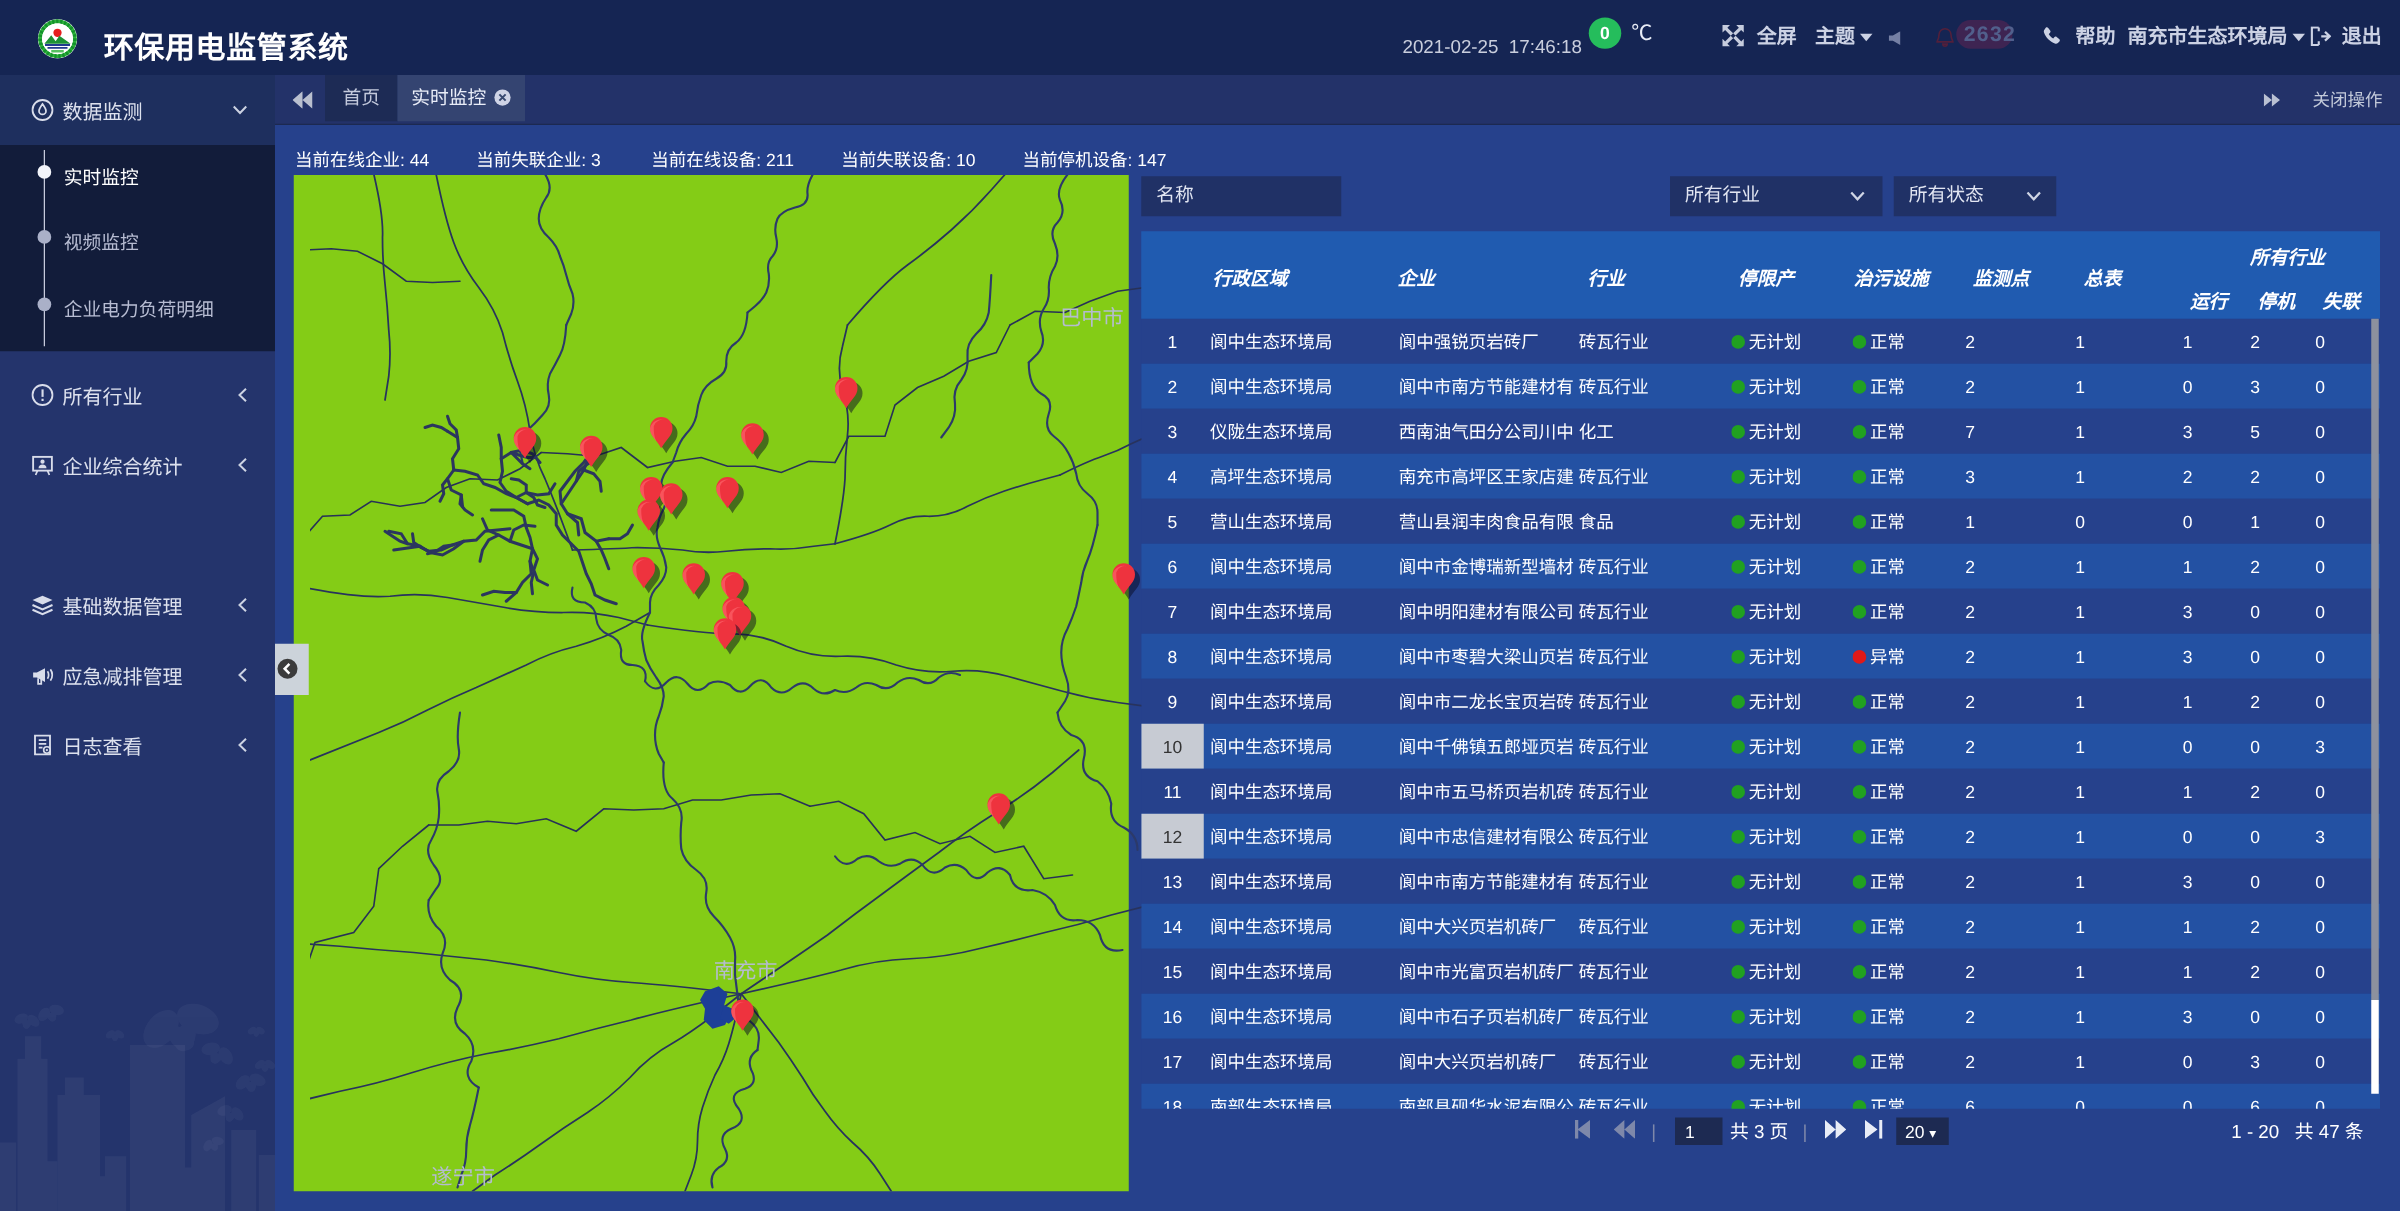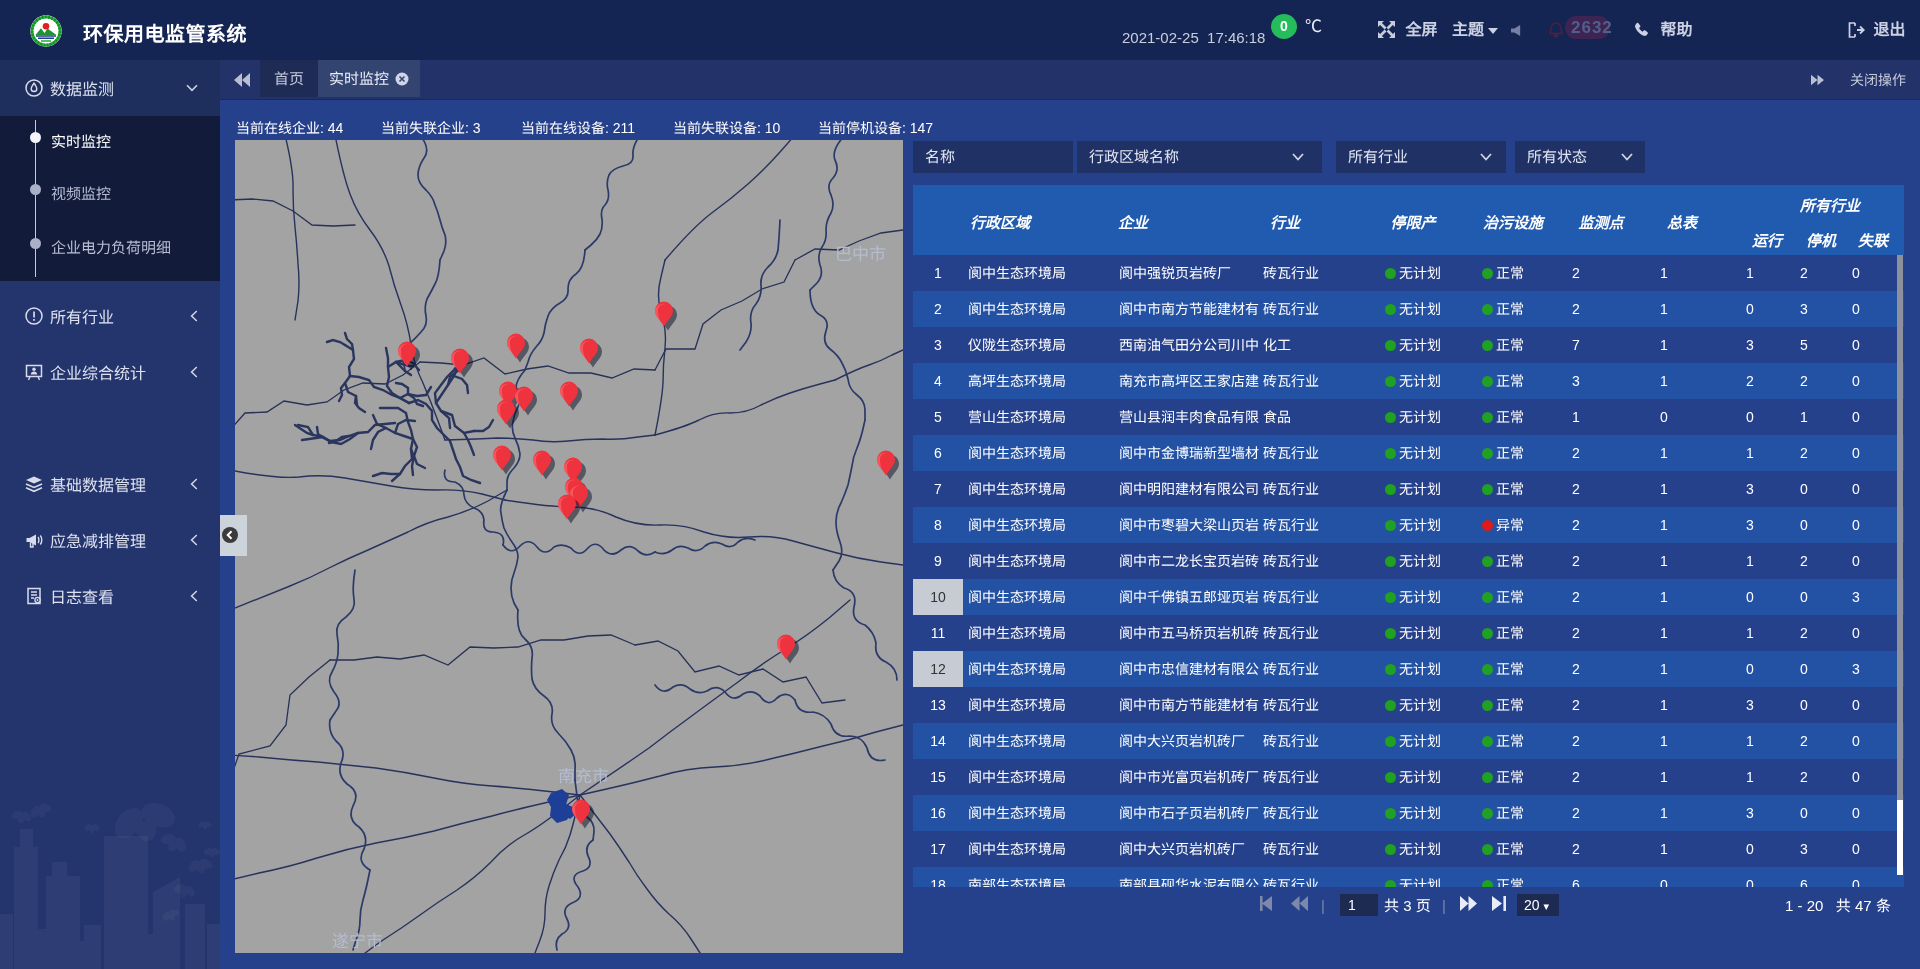--- a/index.html
+++ b/index.html
@@ -4,21 +4,21 @@
 <title>环保用电监管系统</title>
 <style>
 * { margin:0; padding:0; box-sizing:border-box; }
 html,body { width:1920px; height:969px; overflow:hidden; font-family:"Liberation Sans", sans-serif; }
 body { position:relative; background:#26418c; }
 .abs { position:absolute; }
 
 
 #hd { position:absolute; left:0; top:0; width:1920px; height:60px; background:#152553; z-index:30; }
 #hd .logo { position:absolute; left:30px; top:15px; }
-#hd h1 { position:absolute; left:83px; top:18px; font-size:20px; font-weight:bold; color:#fff; letter-spacing:0.5px; }
+#hd h1 { position:absolute; left:83px; top:18px; font-size:24px; font-weight:bold; color:#fff; letter-spacing:0.5px; }
 .hditem { position:absolute; top:0; height:60px; line-height:60px; color:#ccd2e4; font-size:16px; font-weight:bold; white-space:nowrap; }
 #dt { left:1122px; top:29px; height:auto; line-height:17px; font-weight:normal; color:#c9cedd; font-size:15px;}
 #temp0 { position:absolute; left:1271px; top:14px; width:26px; height:25px; border-radius:50%; background:#25bd5c; color:#fff; font-size:14px; text-align:center; line-height:25px; font-weight:bold;}
 #tempc { left:1305px; top:18px; height:auto; line-height:18px; font-size:17px; font-weight:normal; color:#e8ecf6;}
 .caret { display:inline-block; width:0; height:0; border-left:5px solid transparent; border-right:5px solid transparent; border-top:6px solid #ccd2e4; vertical-align:middle; margin-left:4px;}
 
 
 #side { position:absolute; left:0; top:60px; width:220px; height:909px; background:#24346c; z-index:25; overflow:hidden;}
 #m1 { position:absolute; left:0; top:0; width:220px; height:56px; background:#1e2f5e; }
 #sub { position:absolute; left:0; top:56px; width:220px; height:165px; background:#121c3a; }
@@ -35,21 +35,21 @@
 #tabbar { position:absolute; left:220px; top:60px; width:1700px; height:40px; background:#233269; z-index:20; border-bottom:1px solid #1c2950;}
 .tab { position:absolute; top:0px; height:37px; line-height:38px; font-size:15px; text-align:center;}
 #tabhome { left:40px; width:58px; background:#1d2b55; color:#c3c9dc; }
 #tabrt { left:98px; width:102px; background:#344471; color:#e9edf8; }
 #tabops { position:absolute; right:14px; top:0; height:40px; line-height:40px; color:#c3cada; font-size:14px;}
 
 
 .stat { position:absolute; top:120px; color:#fff; font-size:14px; line-height:17px; z-index:5; white-space:nowrap;}
 
 
-#map { position:absolute; left:235px; top:140px; width:668px; height:813px; background:#a3a3a3; z-index:5; }
+#map { position:absolute; left:235px; top:140px; width:668px; height:813px; background:#84cc16; z-index:5;padding-left:13px; }
 #collapse { position:absolute; left:220px; top:515px; width:27px; height:41px; background:#ccd3da; z-index:26; }
 #collapse .cir { position:absolute; left:2px; top:12px; width:16px; height:16px; border-radius:50%; background:#3b3b3b; color:#fff; }
 
 
 #panel { position:absolute; left:913px; top:140px; width:992px; height:793px; z-index:5;}
 #fstrip { position:absolute; left:0; top:0; width:992px; height:45px; }
 .fin { position:absolute; top:1px; height:32px; background:#203166; color:#e2e6f2; font-size:15px; line-height:32px; padding-left:12px; }
 .fchev { position:absolute; top:12px; width:12px; height:8px; }
 
 #thead { position:absolute; left:0; top:45px; width:991px; height:70px; background:#205bb0; color:#fff; font-weight:bold; }
@@ -113,20 +113,21 @@
     <path d="M8 1 a5.5 5.5 0 0 1 5.5 5.5 c0 4 1.5 5.5 2 6.5 H0.5 c0.5-1 2-2.5 2-6.5 A5.5 5.5 0 0 1 8 1 z M6 15 a2 2 0 0 0 4 0 z" fill="none" stroke="#55203a" stroke-width="1.5" opacity="0.95"></path>
   </svg>
   <div class="abs" style="left:1565px; top:16px; width:45px; height:23px; border-radius:12px; background:rgba(150,35,80,0.32);"></div>
   <div class="abs" style="left:1571px; top:16px; height:23px; line-height:23px; color:#515f8c; font-size:17px; font-weight:bold; letter-spacing:1px;">2632</div>
   <div class="hditem" style="left:1633px;">
     <svg width="16" height="16" viewBox="0 0 16 16" style="vertical-align:-3px;">
       <path d="M3.6 1.2 c0.6-0.6 1.5-0.5 2 0.2 l1.5 2 c0.5 0.6 0.4 1.4-0.2 1.9 l-0.9 0.8 c0.5 1.2 2.3 3 3.6 3.6 l0.8-0.9 c0.5-0.6 1.3-0.7 1.9-0.2 l2 1.5 c0.7 0.5 0.8 1.4 0.2 2 l-1 1.1 c-0.7 0.7-1.7 0.9-2.6 0.6 C7.2 12.6 3.4 8.8 2.2 5 1.9 4.1 2.1 3.1 2.8 2.4 z" fill="#ccd2e4"></path>
     </svg>
     <span style="margin-left:7px;">帮助</span>
   </div>
+  <div class="hditem" style="left:1702px;">南充市生态环境局<span class="caret"></span></div>
   <div class="hditem" style="left:1848px;">
     <svg width="17" height="16" viewBox="0 0 17 16" style="vertical-align:-3px;">
       <path d="M7 1 H1.5 V15 H7 M7 1 v3 M7 12 v3" fill="none" stroke="#ccd2e4" stroke-width="1.7"></path>
       <path d="M9 8 h6 M12 4.5 L15.8 8 12 11.5" fill="none" stroke="#ccd2e4" stroke-width="1.8"></path>
     </svg>
     <span style="margin-left:4px;">退出</span>
   </div>
 </div>
 
 <div id="side">
@@ -515,25 +516,20 @@
 </div>
 <div id="collapse">
     <div class="cir"><svg width="16" height="16" viewBox="0 0 21 21">
         <path d="M12.5 5.5 L7.5 10.5 L12.5 15.5" fill="none" stroke="#fff" stroke-width="2.6"></path>
       </svg></div>
   </div>
 
 <div id="panel">
   <div id="fstrip"></div>
   <div class="fin" style="left:0px; width:160px;">名称</div>
-  <div class="fin" style="left:164px; width:245px;">行政区域名称
-    <svg class="fchev" style="right:18px; left:auto; position:absolute;" viewBox="0 0 12 8">
-        <path d="M1 1 L6 6.5 L11 1" fill="none" stroke="#cfd5e5" stroke-width="1.8"></path>
-      </svg>
-  </div>
   <div class="fin" style="left:423px; width:170px;">所有行业
     <svg class="fchev" style="right:14px; left:auto; position:absolute;" viewBox="0 0 12 8">
         <path d="M1 1 L6 6.5 L11 1" fill="none" stroke="#cfd5e5" stroke-width="1.8"></path>
       </svg>
   </div>
   <div class="fin" style="left:602px; width:130px;">所有状态
     <svg class="fchev" style="right:12px; left:auto; position:absolute;" viewBox="0 0 12 8">
         <path d="M1 1 L6 6.5 L11 1" fill="none" stroke="#cfd5e5" stroke-width="1.8"></path>
       </svg>
   </div>

